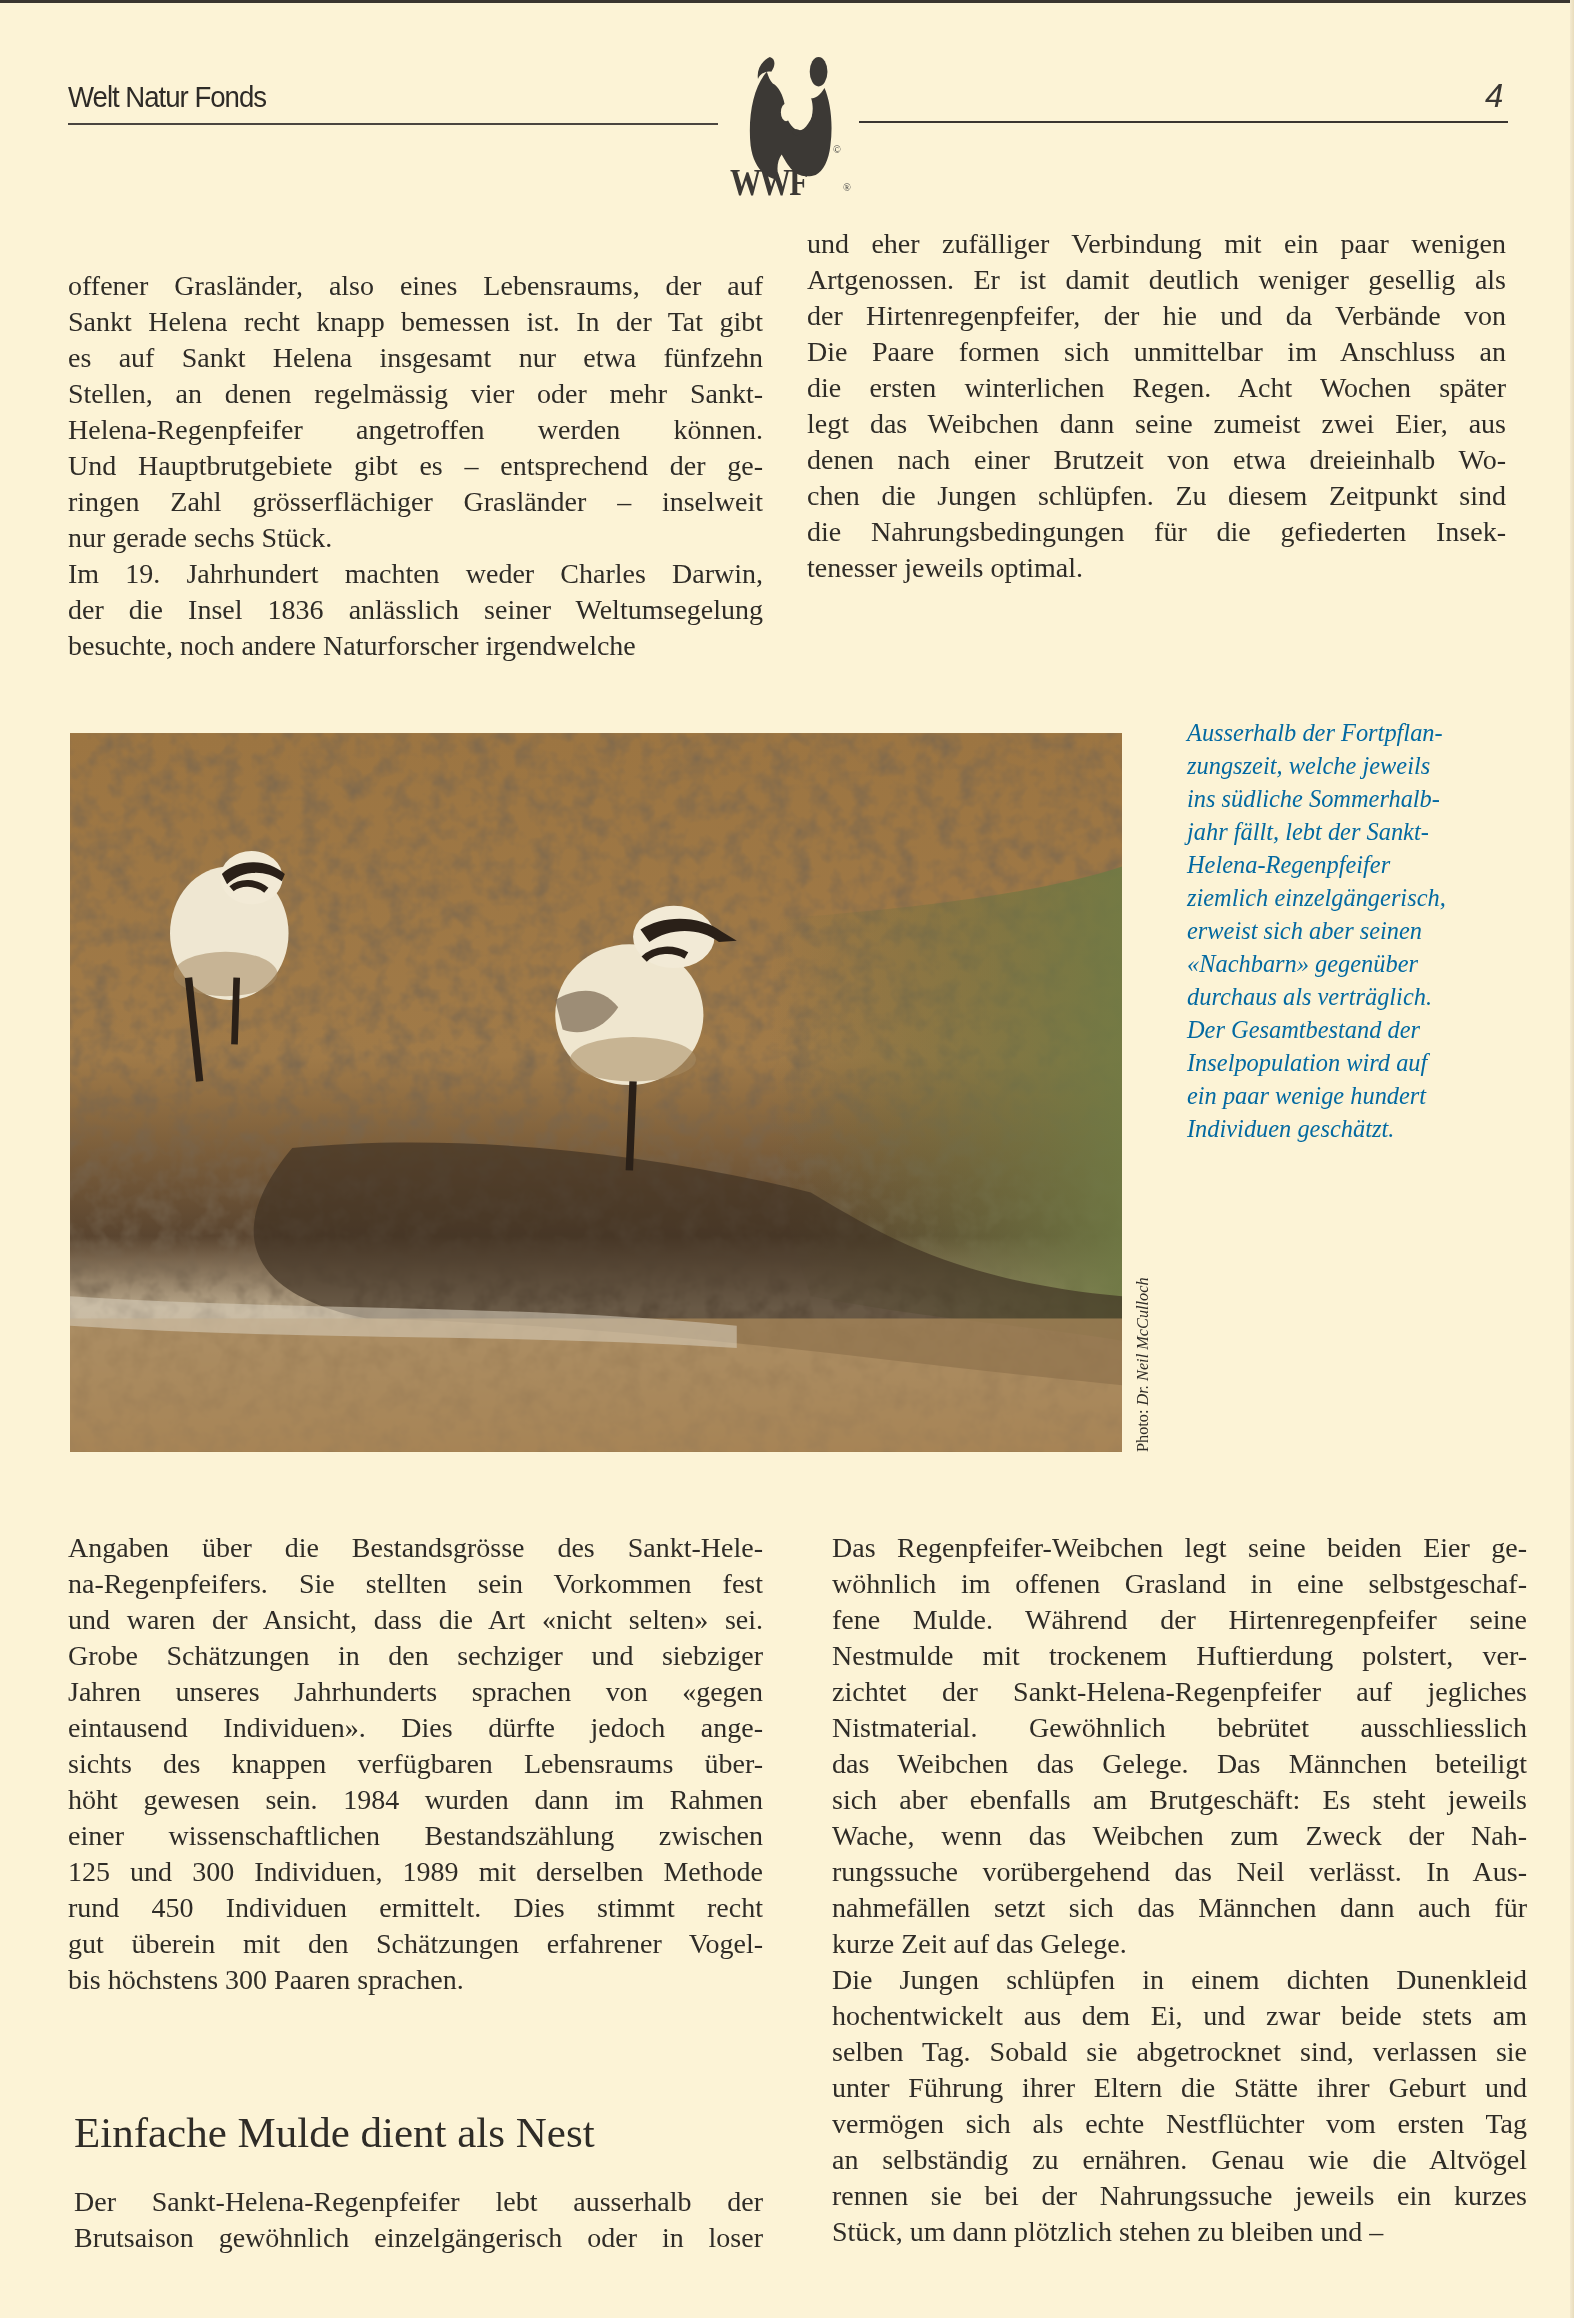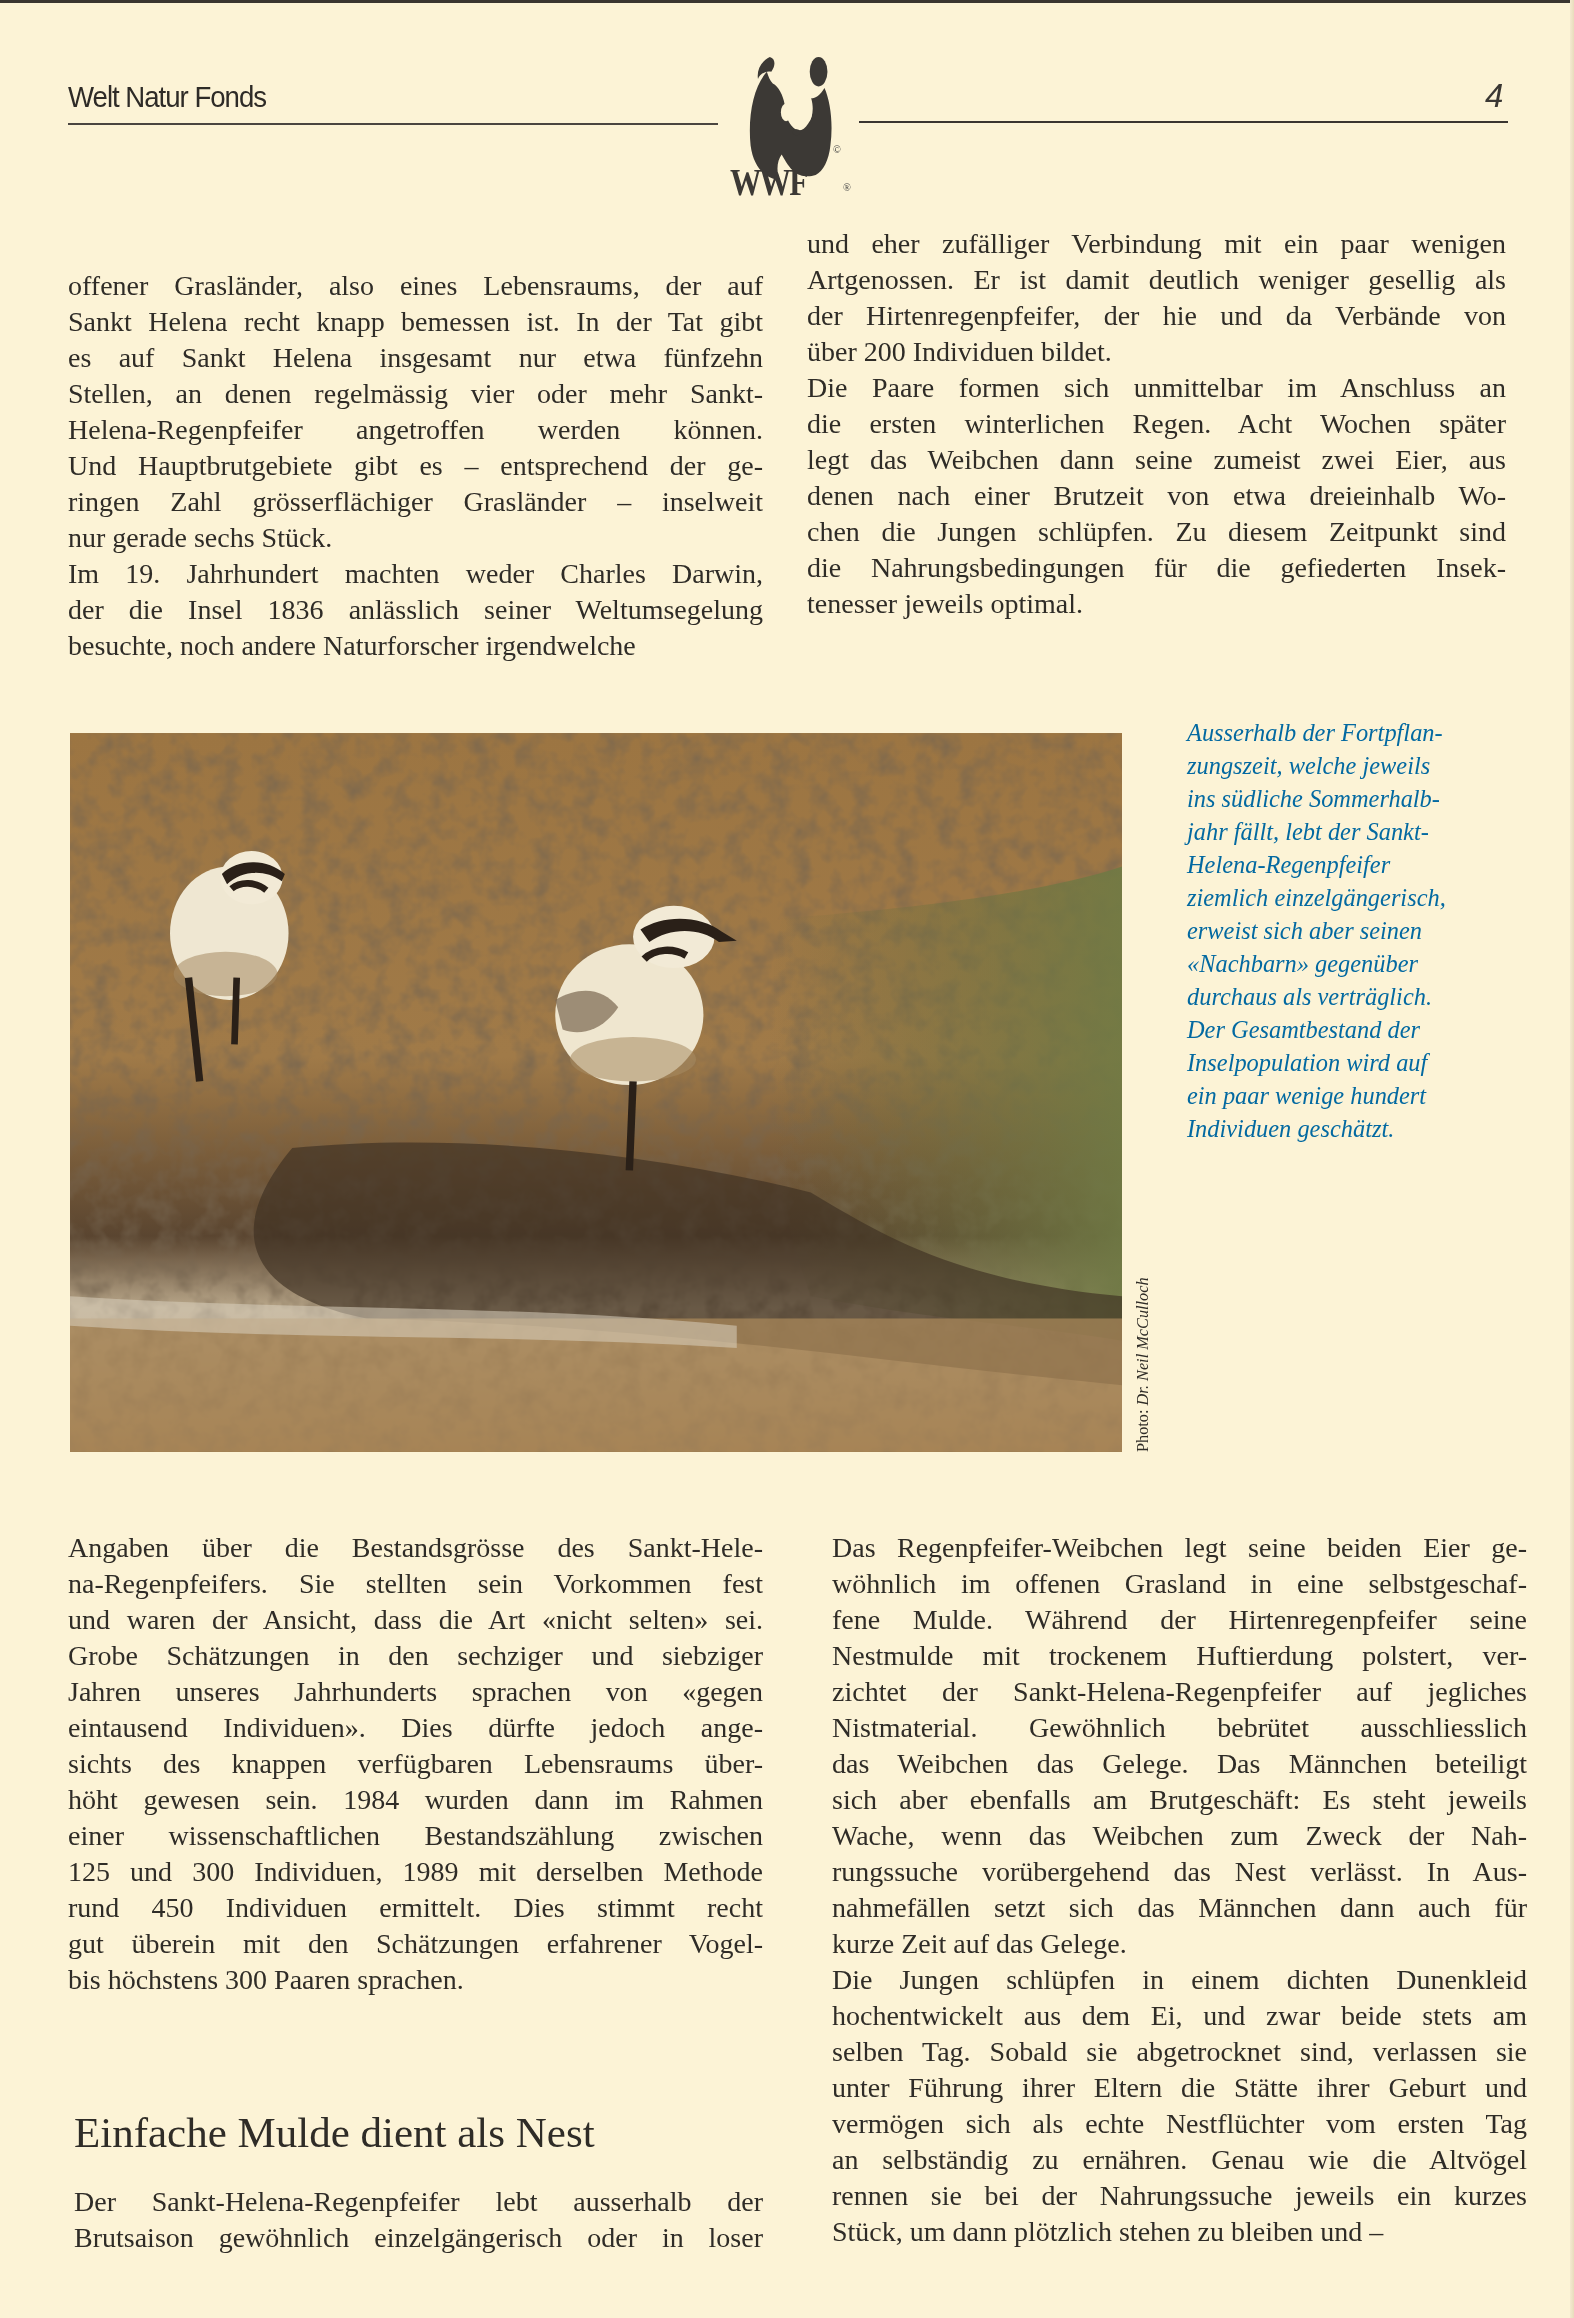--- a/index.html
+++ b/index.html
@@ -99,21 +99,20 @@
     <span class="line">ringen Zahl grösserflächiger Grasländer – inselweit</span>
     <span class="line last">nur gerade sechs Stück.</span>
     <span class="line">Im 19. Jahrhundert machten weder Charles Darwin,</span>
     <span class="line">der die Insel 1836 anlässlich seiner Weltumsegelung</span>
     <span class="line last">besuchte, noch andere Naturforscher irgendwelche</span>
   </div>
 <div class="col c-right-top">
     <span class="line">und eher zufälliger Verbindung mit ein paar wenigen</span>
     <span class="line">Artgenossen. Er ist damit deutlich weniger gesellig als</span>
     <span class="line">der Hirtenregenpfeifer, der hie und da Verbände von</span>
-    <span class="line last">über 200 Individuen bildet.</span>
     <span class="line">Die Paare formen sich unmittelbar im Anschluss an</span>
     <span class="line">die ersten winterlichen Regen. Acht Wochen später</span>
     <span class="line">legt das Weibchen dann seine zumeist zwei Eier, aus</span>
     <span class="line">denen nach einer Brutzeit von etwa dreieinhalb Wo-</span>
     <span class="line">chen die Jungen schlüpfen. Zu diesem Zeitpunkt sind</span>
     <span class="line">die Nahrungsbedingungen für die gefiederten Insek-</span>
     <span class="line last">tenesser jeweils optimal.</span>
   </div>
 
 <div class="photo">
@@ -204,21 +203,21 @@
 <div class="col c-right-bot">
     <span class="line">Das Regenpfeifer-Weibchen legt seine beiden Eier ge-</span>
     <span class="line">wöhnlich im offenen Grasland in eine selbstgeschaf-</span>
     <span class="line">fene Mulde. Während der Hirtenregenpfeifer seine</span>
     <span class="line">Nestmulde mit trockenem Huftierdung polstert, ver-</span>
     <span class="line">zichtet der Sankt-Helena-Regenpfeifer auf jegliches</span>
     <span class="line">Nistmaterial. Gewöhnlich bebrütet ausschliesslich</span>
     <span class="line">das Weibchen das Gelege. Das Männchen beteiligt</span>
     <span class="line">sich aber ebenfalls am Brutgeschäft: Es steht jeweils</span>
     <span class="line">Wache, wenn das Weibchen zum Zweck der Nah-</span>
-    <span class="line">rungssuche vorübergehend das Nest verlässt. In Aus-</span>
+    <span class="line">rungssuche vorübergehend das Neil verlässt. In Aus-</span>
     <span class="line">nahmefällen setzt sich das Männchen dann auch für</span>
     <span class="line last">kurze Zeit auf das Gelege.</span>
     <span class="line">Die Jungen schlüpfen in einem dichten Dunenkleid</span>
     <span class="line">hochentwickelt aus dem Ei, und zwar beide stets am</span>
     <span class="line">selben Tag. Sobald sie abgetrocknet sind, verlassen sie</span>
     <span class="line">unter Führung ihrer Eltern die Stätte ihrer Geburt und</span>
     <span class="line">vermögen sich als echte Nestflüchter vom ersten Tag</span>
     <span class="line">an selbständig zu ernähren. Genau wie die Altvögel</span>
     <span class="line">rennen sie bei der Nahrungssuche jeweils ein kurzes</span>
     <span class="line last">Stück, um dann plötzlich stehen zu bleiben und –</span>

